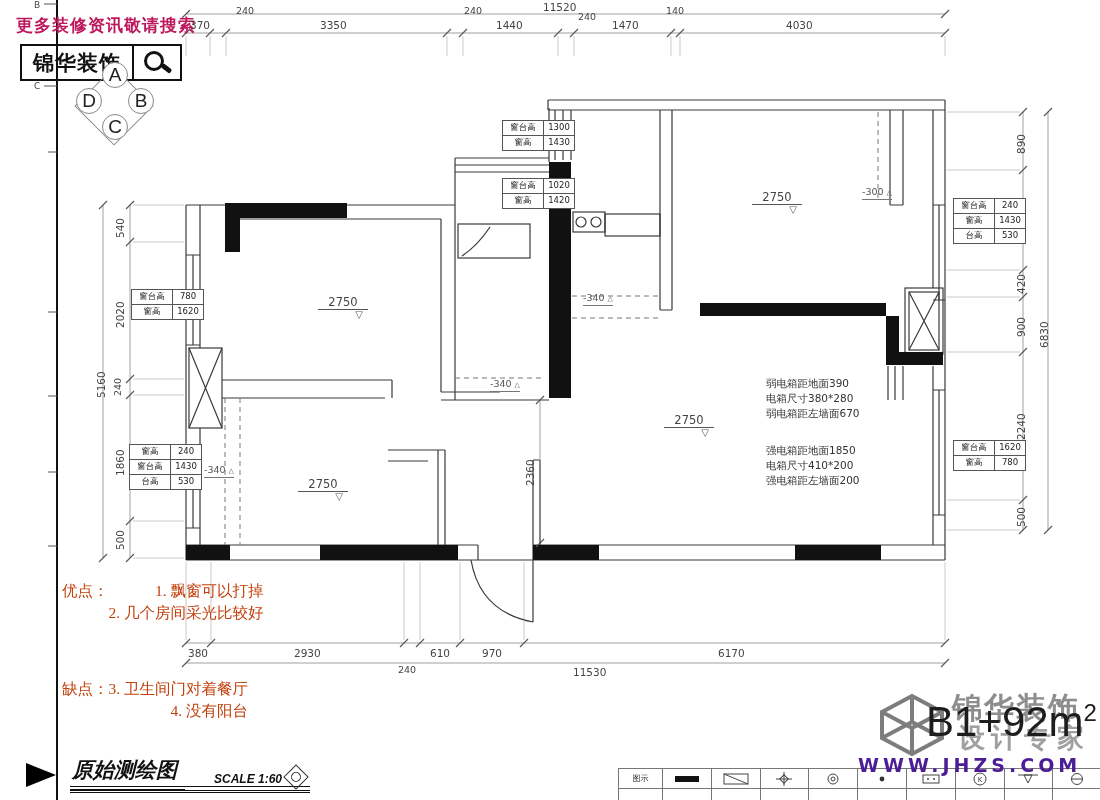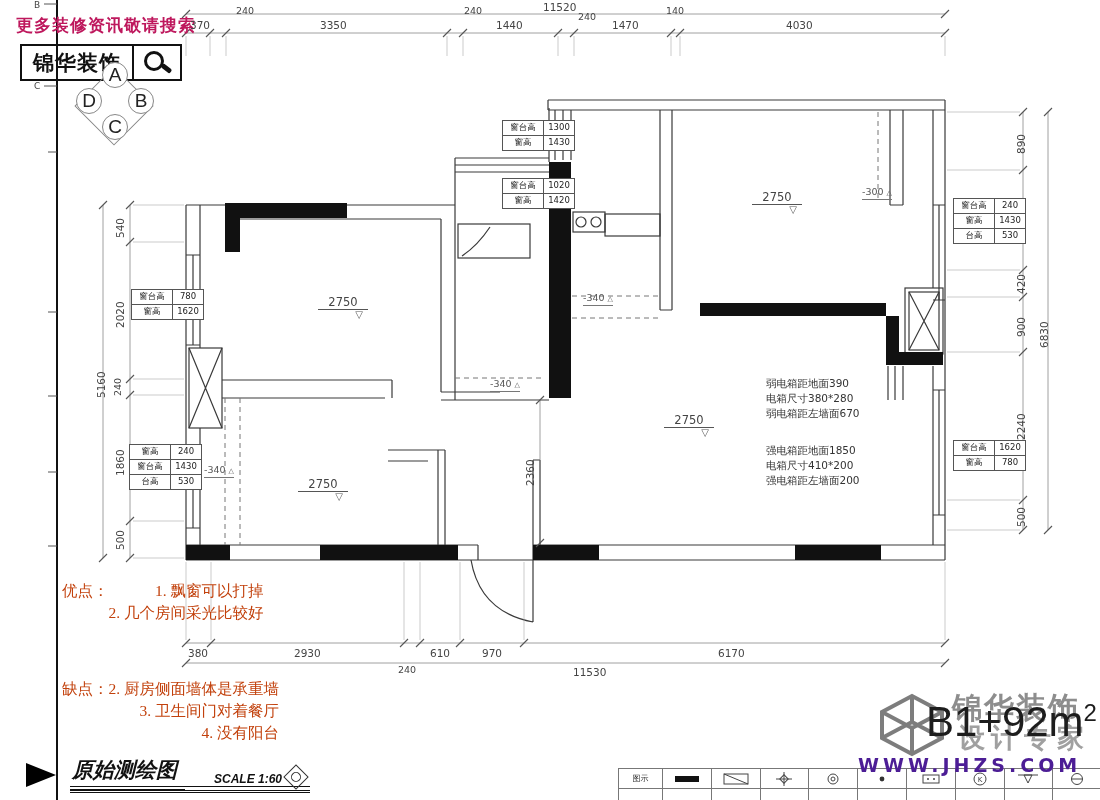--- a/index.html
+++ b/index.html
@@ -382,21 +382,21 @@
     <div>电箱尺寸410*200</div>
     <div>强电箱距左墙面200</div>
 </div>
 
 <div class="abs plist" style="left:62px;top:580px;">
   <span class="lbl">优点：</span><span class="items">
     <div>1. 飘窗可以打掉</div><div>2. 几个房间采光比较好</div></span>
 </div>
 <div class="abs plist" style="left:62px;top:678px;">
   <span class="lbl">缺点：</span><span class="items">
-    <div>2. 厨房侧面墙体是承重墙</div>
+    
     <div>3. 卫生间门对着餐厅</div><div>4. 没有阳台</div></span>
 </div>
 
 <div class="abs tri-play"></div>
 <div class="abs draw-title">原始测绘图</div>
 <div class="abs uline"></div>
 <div class="abs scale-txt">SCALE 1:60</div>
 <div class="abs orn">
     <i></i>
   </div>

